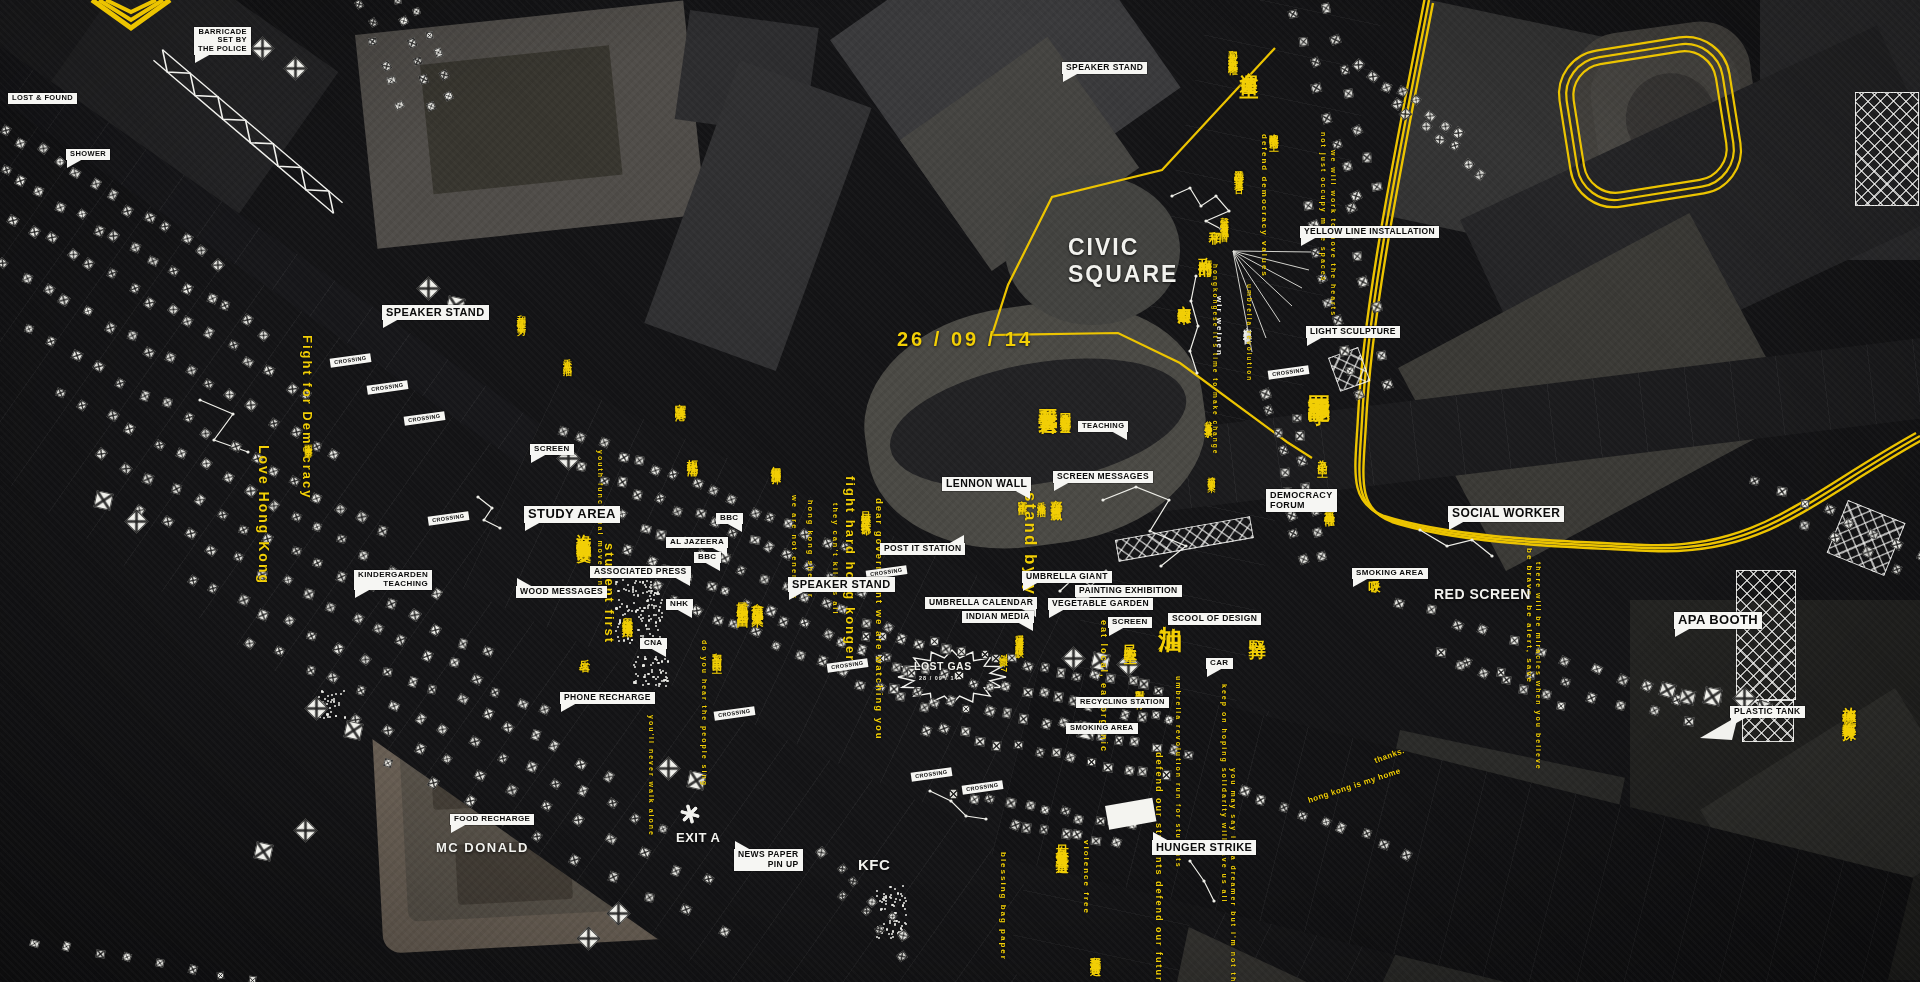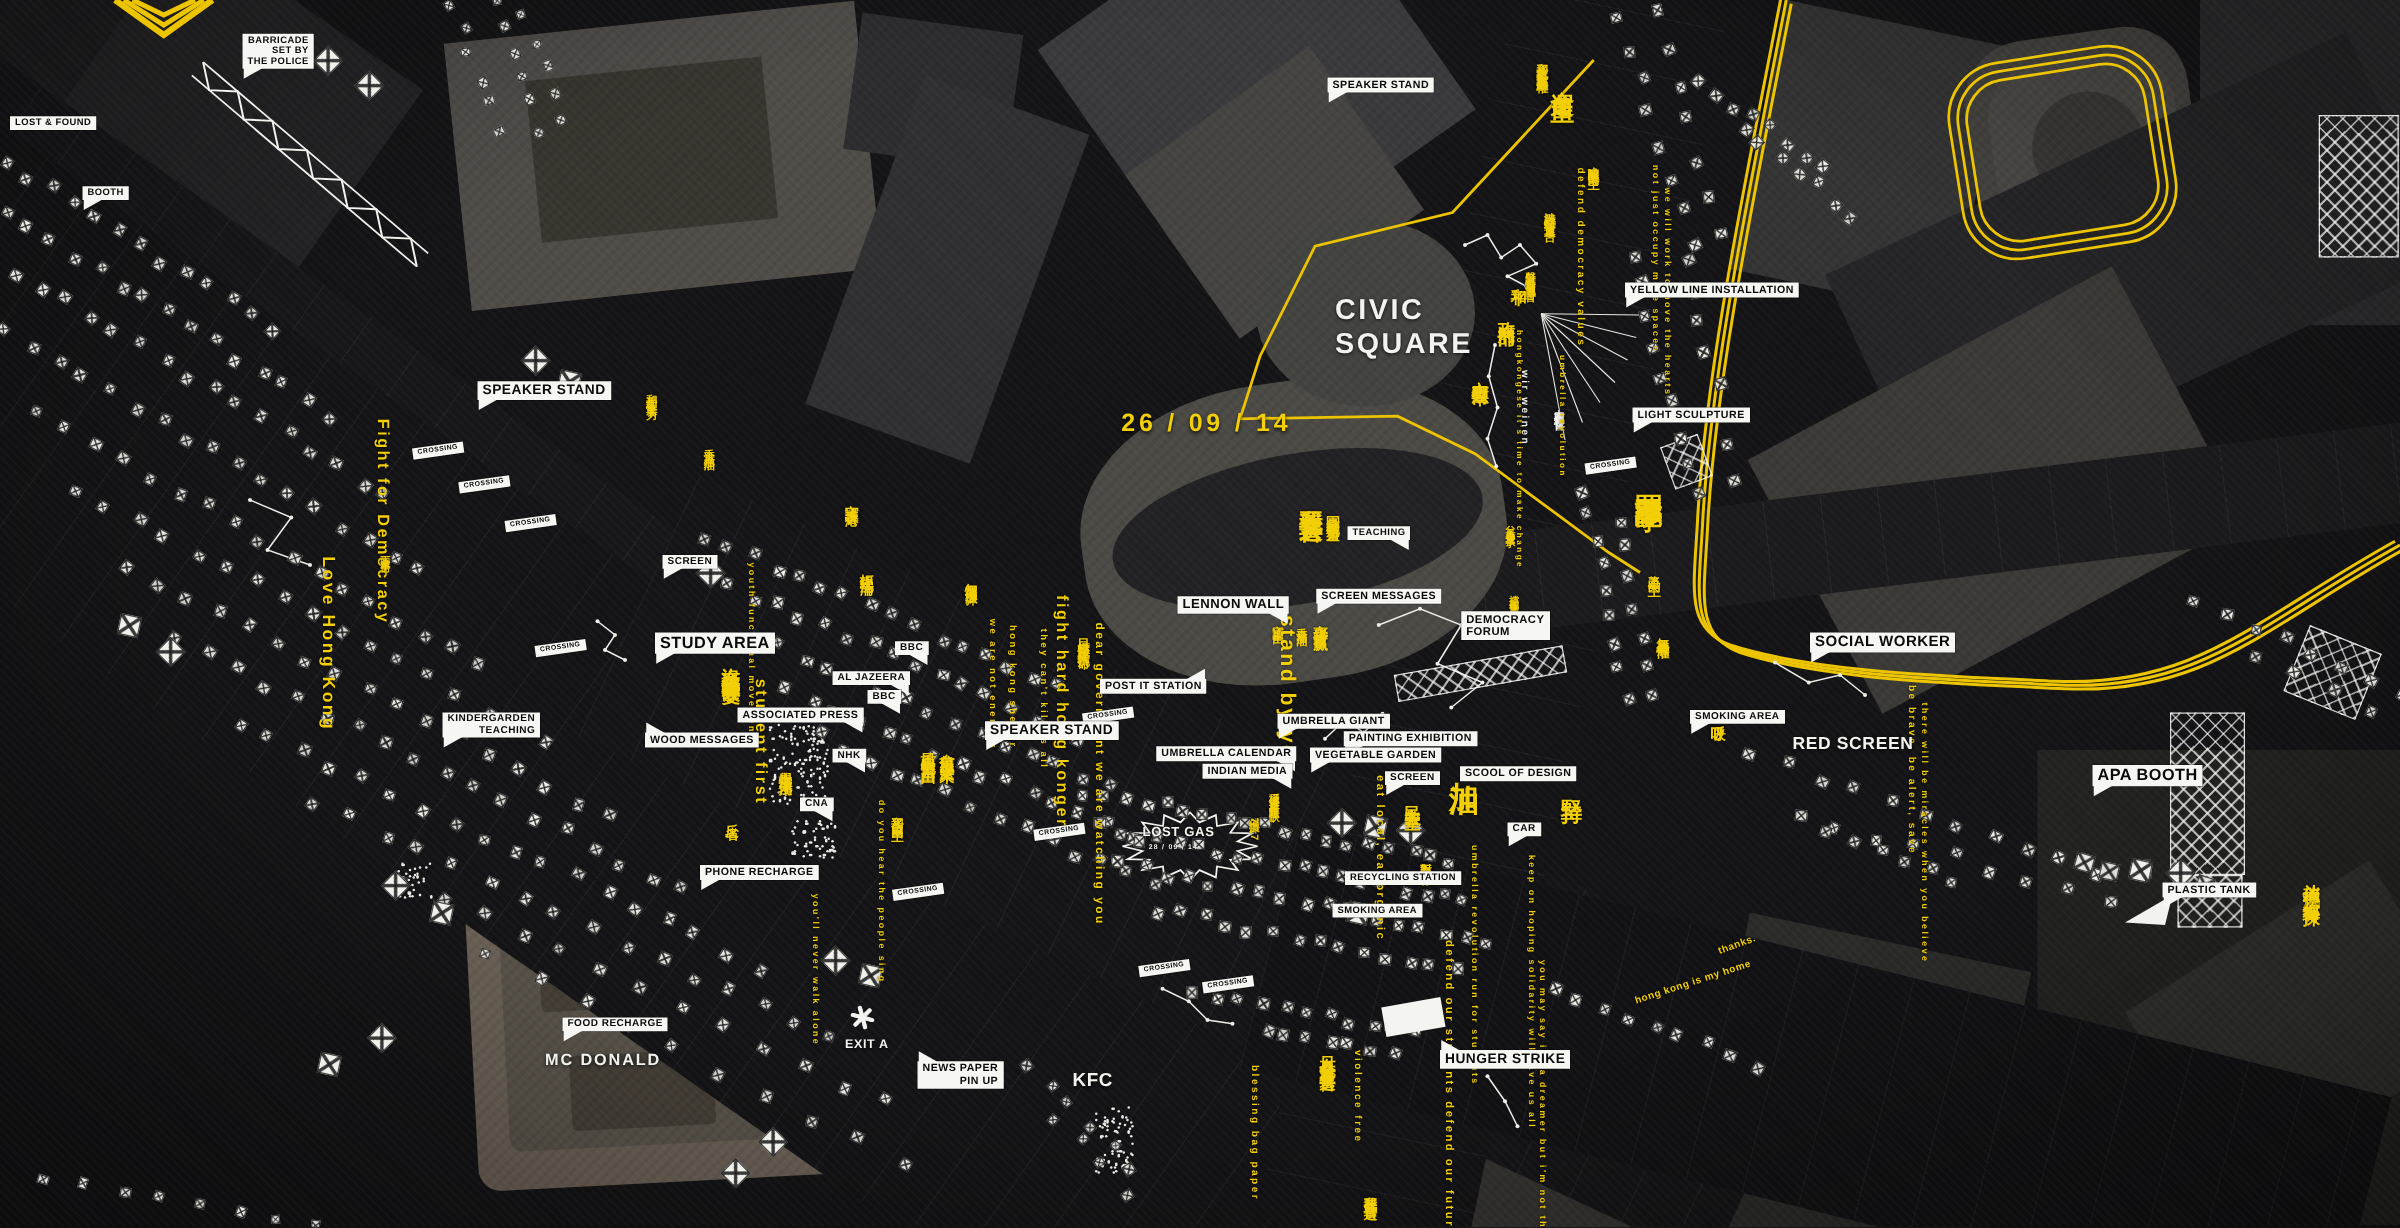--- a/index.html
+++ b/index.html
@@ -46,21 +46,21 @@
 
 <div id="map">
   <div class="noise"></div>
 
   <div class="big" id="t-date" style="left: 897px; top: 328px; font-size: 20px; letter-spacing: 3px; color: rgb(242, 207, 6);">26 / 09 / 14</div>
   <div class="big" id="t-civic" style="left: 1068px; top: 234px; font-size: 23px; letter-spacing: 2px;">CIVIC
 SQUARE</div>
   <div class="big" id="t-redcross" style="left: 1434px; top: 586px; font-size: 14px; letter-spacing: 0.5px;">RED SCREEN</div>
   <div class="big" id="t-kfc" style="left: 858px; top: 856px; font-size: 15px; letter-spacing: 0.5px;">KFC</div>
   <div class="big" id="t-mcdonald" style="left: 436px; top: 840px; font-size: 13px; letter-spacing: 1.5px;">MC DONALD</div>
-  <div class="big" id="t-exita" style="left: 676px; top: 830px; font-size: 10px; letter-spacing: 0.5px;">EXIT A</div>
+  <div class="big" id="t-exita" style="left: 676px; top: 830px; font-size: 13px; letter-spacing: 0.5px;">EXIT A</div>
 <div class="bld" style="left: 0px; top: 0px; width: 200px; height: 140px; transform: rotate(0deg); background: rgb(29, 29, 31); border-radius: 0px;"></div>
     <div class="bld" style="left: 150px; top: -60px; width: 230px; height: 230px; transform: rotate(35deg); background: rgb(36, 36, 38); border-radius: 0px;"></div>
     <div class="bld" style="left: 355px; top: 35px; width: 330px; height: 215px; transform: rotate(-6deg); background: rgb(80, 77, 73); border-radius: 0px;"></div>
     <div class="bld" style="left: 420px; top: 65px; width: 190px; height: 130px; transform: rotate(-6deg); background: rgb(56, 54, 47); border-radius: 0px;"></div>
     <div class="bld" style="left: 690px; top: 10px; width: 130px; height: 110px; transform: rotate(8deg); background: rgb(45, 45, 47); border-radius: 0px;"></div>
     <div class="bld" style="left: 740px; top: 60px; width: 140px; height: 280px; transform: rotate(20deg); background: rgb(48, 48, 50); border-radius: 0px;"></div>
     <div class="bld" style="left: 830px; top: 40px; width: 260px; height: 240px; transform: rotate(-35deg); background: rgb(58, 58, 60); border-radius: 0px;"></div>
     <div class="bld" style="left: 900px; top: 140px; width: 180px; height: 160px; transform: rotate(-35deg); background: rgb(69, 68, 65); border-radius: 0px;"></div>
     <div class="bld" style="left: 1430px; top: 0px; width: 180px; height: 220px; transform: rotate(12deg); background: rgb(52, 52, 52); border-radius: 0px;"></div>
     <div class="bld" style="left: 1760px; top: 0px; width: 160px; height: 260px; transform: rotate(0deg); background: rgb(44, 44, 46); border-radius: 0px;"></div>
@@ -1056,21 +1056,21 @@
     <div class="txt vtxt" style="left: 1211px; top: 264px; font-size: 6.5px; letter-spacing: 2px; transform: none;">hongkongese it's time to make change</div>
     <div class="txt vtxt wtxt" style="left: 1243px; top: 320px; font-size: 8.5px; letter-spacing: 2px; transform: none;">內有黑社會</div>
     <div class="txt vtxt wtxt" style="left: 1215px; top: 296px; font-size: 8px; letter-spacing: 2px; transform: none;">wir weinen</div>
     <div class="txt vtxt" style="left: 1245px; top: 284px; font-size: 6.5px; letter-spacing: 2px; transform: none;">umbrella revolution</div>
     <div class="txt vtxt" style="left: 1320px; top: 132px; font-size: 7px; letter-spacing: 2px; transform: none;">not just occupy more spaces</div>
     <div class="txt vtxt" style="left: 1330px; top: 150px; font-size: 7px; letter-spacing: 2px; transform: none;">we will work to move the hearts</div>
     <div class="txt vtxt" style="left: 1525px; top: 548px; font-size: 8px; letter-spacing: 2px; transform: none;">be brave, be alert, save</div>
     <div class="txt vtxt" style="left: 1535px; top: 562px; font-size: 7px; letter-spacing: 2px; transform: none;">there will be miracles when you believe</div>
     <div class="txt vtxt" style="left: 1842px; top: 696px; font-size: 14px; letter-spacing: 2px; transform: none;">放催淚彈 你有得揀</div>
     <div class="lbl" style="left: 8px; top: 93px; font-size: 7.5px; text-align: center; transform: none;"><span>LOST &amp; FOUND</span></div>
-    <div class="lbl" style="left: 66px; top: 149px; font-size: 7.5px; text-align: center; transform: none;"><span>BOOTH</span><span class="tail tail-dl"></span></div>
+    <div class="lbl" style="left: 66px; top: 149px; font-size: 7.5px; text-align: center; transform: none;"><span>SHOWER</span><span class="tail tail-dl"></span></div>
     <div class="lbl" style="left: 194px; top: 27px; font-size: 7.5px; text-align: right; transform: none;"><span>BARRICADE
 SET BY
 THE POLICE</span><span class="tail tail-dl"></span></div>
     <div class="lbl" style="left: 382px; top: 305px; font-size: 11px; text-align: center; transform: none;"><span>SPEAKER STAND</span><span class="tail tail-dl"></span></div>
     <div class="lbl" style="left: 330px; top: 356px; font-size: 5.5px; text-align: center; transform: rotate(-8deg);"><span>CROSSING</span></div>
     <div class="lbl" style="left: 367px; top: 383px; font-size: 5.5px; text-align: center; transform: rotate(-8deg);"><span>CROSSING</span></div>
     <div class="lbl" style="left: 404px; top: 414px; font-size: 5.5px; text-align: center; transform: rotate(-8deg);"><span>CROSSING</span></div>
     <div class="lbl" style="left: 428px; top: 514px; font-size: 5.5px; text-align: center; transform: rotate(-8deg);"><span>CROSSING</span></div>
     <div class="lbl" style="left: 866px; top: 568px; font-size: 5.5px; text-align: center; transform: rotate(-8deg);"><span>CROSSING</span></div>
     <div class="lbl" style="left: 827px; top: 661px; font-size: 5.5px; text-align: center; transform: rotate(-8deg);"><span>CROSSING</span></div>
@@ -1091,21 +1091,21 @@
     <div class="lbl" style="left: 640px; top: 638px; font-size: 8px; text-align: center; transform: none;"><span>CNA</span><span class="tail tail-dr"></span></div>
     <div class="lbl" style="left: 788px; top: 577px; font-size: 11px; text-align: center; transform: none;"><span>SPEAKER STAND</span><span class="tail tail-dl"></span></div>
     <div class="lbl" style="left: 560px; top: 692px; font-size: 8.5px; text-align: center; transform: none;"><span>PHONE RECHARGE</span><span class="tail tail-dl"></span></div>
     <div class="lbl" style="left: 450px; top: 814px; font-size: 8px; text-align: center; transform: none;"><span>FOOD RECHARGE</span><span class="tail tail-dl"></span></div>
     <div class="lbl" style="left: 734px; top: 849px; font-size: 8.5px; text-align: right; transform: none;"><span>NEWS PAPER
 PIN UP</span><span class="tail tail-ul"></span></div>
     <div class="lbl" style="left: 1078px; top: 421px; font-size: 7.5px; text-align: center; transform: none;"><span>TEACHING</span><span class="tail tail-dr"></span></div>
     <div class="lbl" style="left: 1053px; top: 471px; font-size: 8.5px; text-align: center; transform: none;"><span>SCREEN MESSAGES</span><span class="tail tail-dl"></span></div>
     <div class="lbl" style="left: 942px; top: 477px; font-size: 10.5px; text-align: center; transform: none;"><span>LENNON WALL</span><span class="tail tail-dr"></span></div>
     <div class="lbl" style="left: 880px; top: 543px; font-size: 8.5px; text-align: center; transform: none;"><span>POST IT STATION</span><span class="tail tail-ur"></span></div>
-    <div class="lbl" style="left: 1169px; top: 489px; font-size: 9px; text-align: left; transform: none;"><span>DEMOCRACY
+    <div class="lbl" style="left: 1266px; top: 489px; font-size: 9px; text-align: left; transform: none;"><span>DEMOCRACY
 FORUM</span></div>
     <div class="lbl" style="left: 1022px; top: 571px; font-size: 8.5px; text-align: center; transform: none;"><span>UMBRELLA GIANT</span><span class="tail tail-dl"></span></div>
     <div class="lbl" style="left: 925px; top: 597px; font-size: 8.5px; text-align: center; transform: none;"><span>UMBRELLA CALENDAR</span><span class="tail tail-dr"></span></div>
     <div class="lbl" style="left: 962px; top: 611px; font-size: 8.5px; text-align: center; transform: none;"><span>INDIAN MEDIA</span><span class="tail tail-dr"></span></div>
     <div class="lbl" style="left: 1075px; top: 585px; font-size: 8.5px; text-align: center; transform: none;"><span>PAINTING EXHIBITION</span><span class="tail tail-dl"></span></div>
     <div class="lbl" style="left: 1048px; top: 598px; font-size: 8.5px; text-align: center; transform: none;"><span>VEGETABLE GARDEN</span><span class="tail tail-dl"></span></div>
     <div class="lbl" style="left: 1108px; top: 617px; font-size: 8px; text-align: center; transform: none;"><span>SCREEN</span><span class="tail tail-dl"></span></div>
     <div class="lbl" style="left: 1168px; top: 613px; font-size: 8.5px; text-align: center; transform: none;"><span>SCOOL OF DESIGN</span></div>
     <div class="lbl" style="left: 1206px; top: 658px; font-size: 8px; text-align: center; transform: none;"><span>CAR</span><span class="tail tail-dl"></span></div>
     <div class="lbl" style="left: 1076px; top: 697px; font-size: 7.5px; text-align: center; transform: none;"><span>RECYCLING STATION</span></div>

